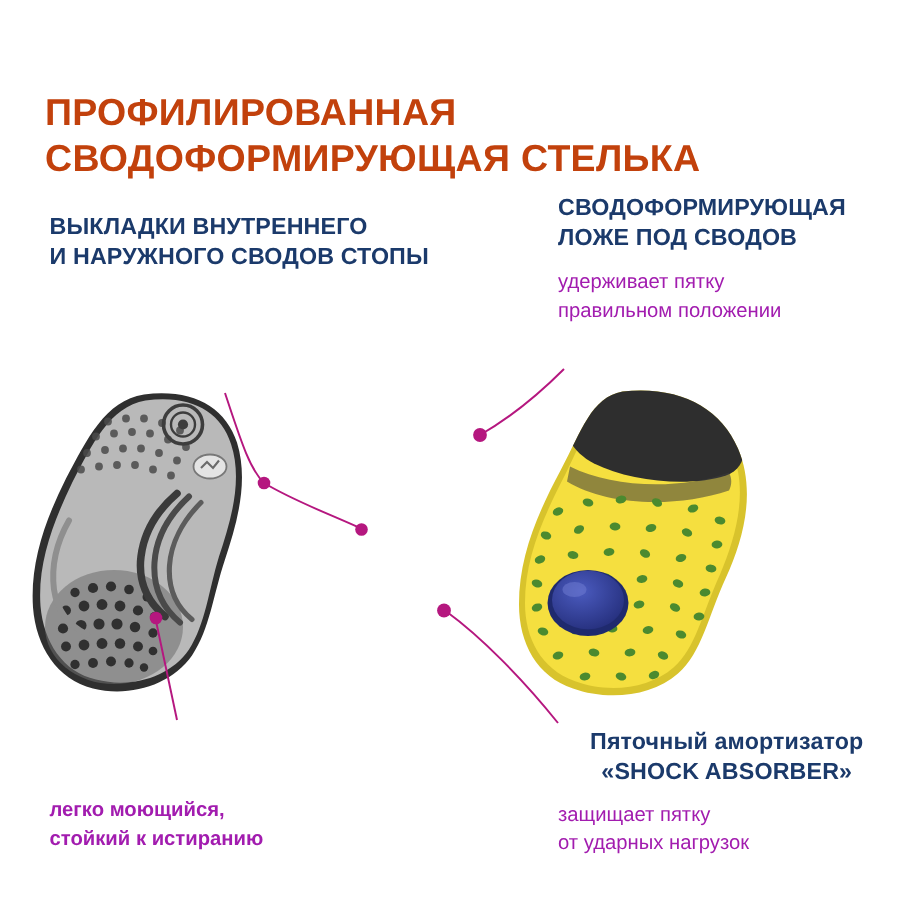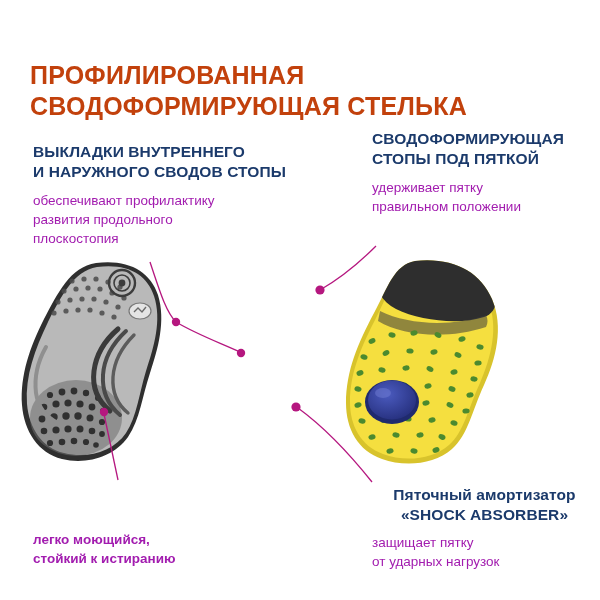--- a/index.html
+++ b/index.html
@@ -298,29 +298,24 @@
       <circle cx="320" cy="290" r="4.6"></circle>
       <circle cx="104" cy="412" r="4.2"></circle>
       <circle cx="296" cy="407" r="4.6"></circle>
     </g>
   </svg>
 
   <div class="head-blue" id="cal-arch-head">
     <span class="line">ВЫКЛАДКИ ВНУТРЕННЕГО</span>
     <span class="line">И НАРУЖНОГО СВОДОВ СТОПЫ</span>
   </div>
-  <div class="sub-magenta" id="cal-arch-sub">
-    <span class="line">обеспечивают профилактику</span>
-    <span class="line">развития продольного</span>
-    <span class="line">плоскостопия</span>
-  </div>
 
   <div class="head-blue" id="cal-heel-head">
     <span class="line">СВОДОФОРМИРУЮЩАЯ</span>
-    <span class="line">СТОПЫ ПОД ПЯТКОЙ</span>
+    <span class="line">ЛОЖЕ ПОД СВОДОВ</span>
   </div>
   <div class="sub-magenta" id="cal-heel-sub">
     <span class="line">удерживает пятку</span>
     <span class="line">правильном положении</span>
   </div>
 
   <div class="sub-magenta" id="cal-top-sub">
     <span class="line">легко моющийся,</span>
     <span class="line">стойкий к истиранию</span>
   </div>

